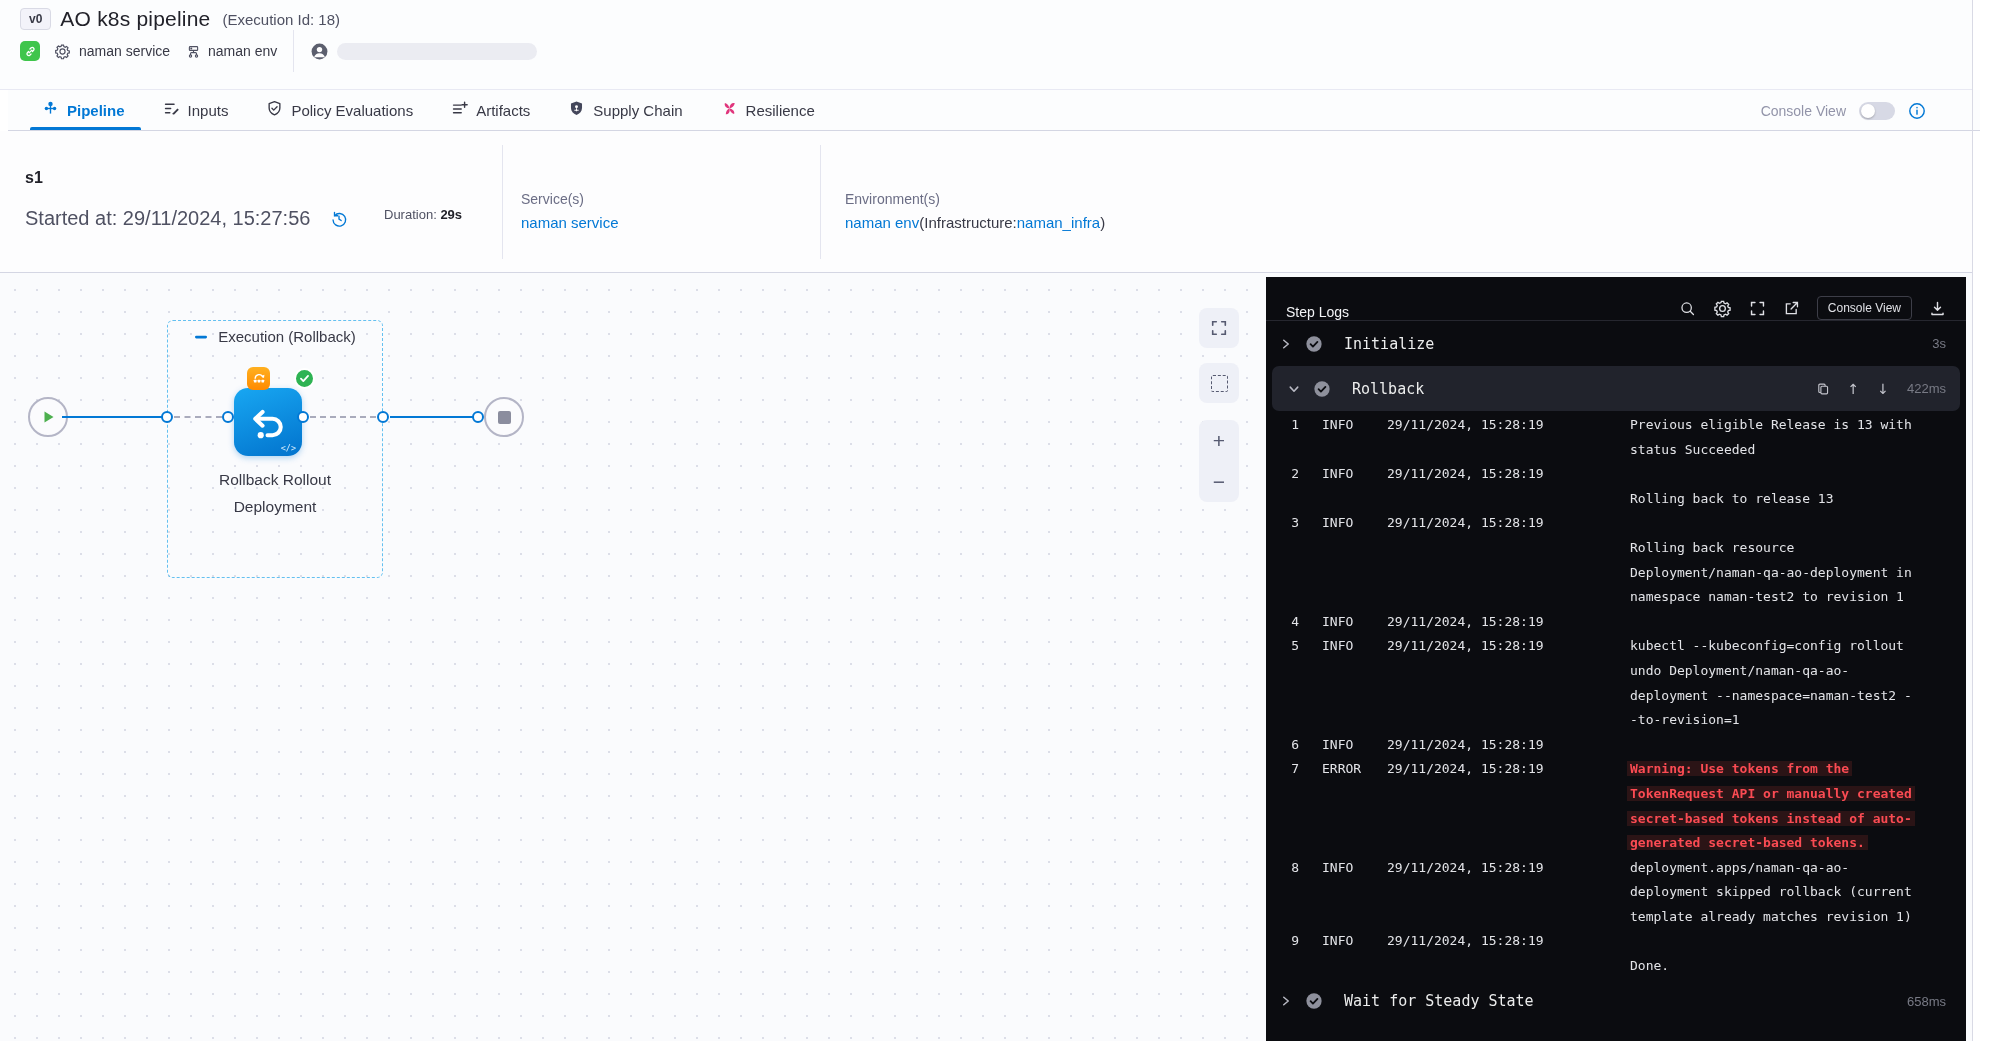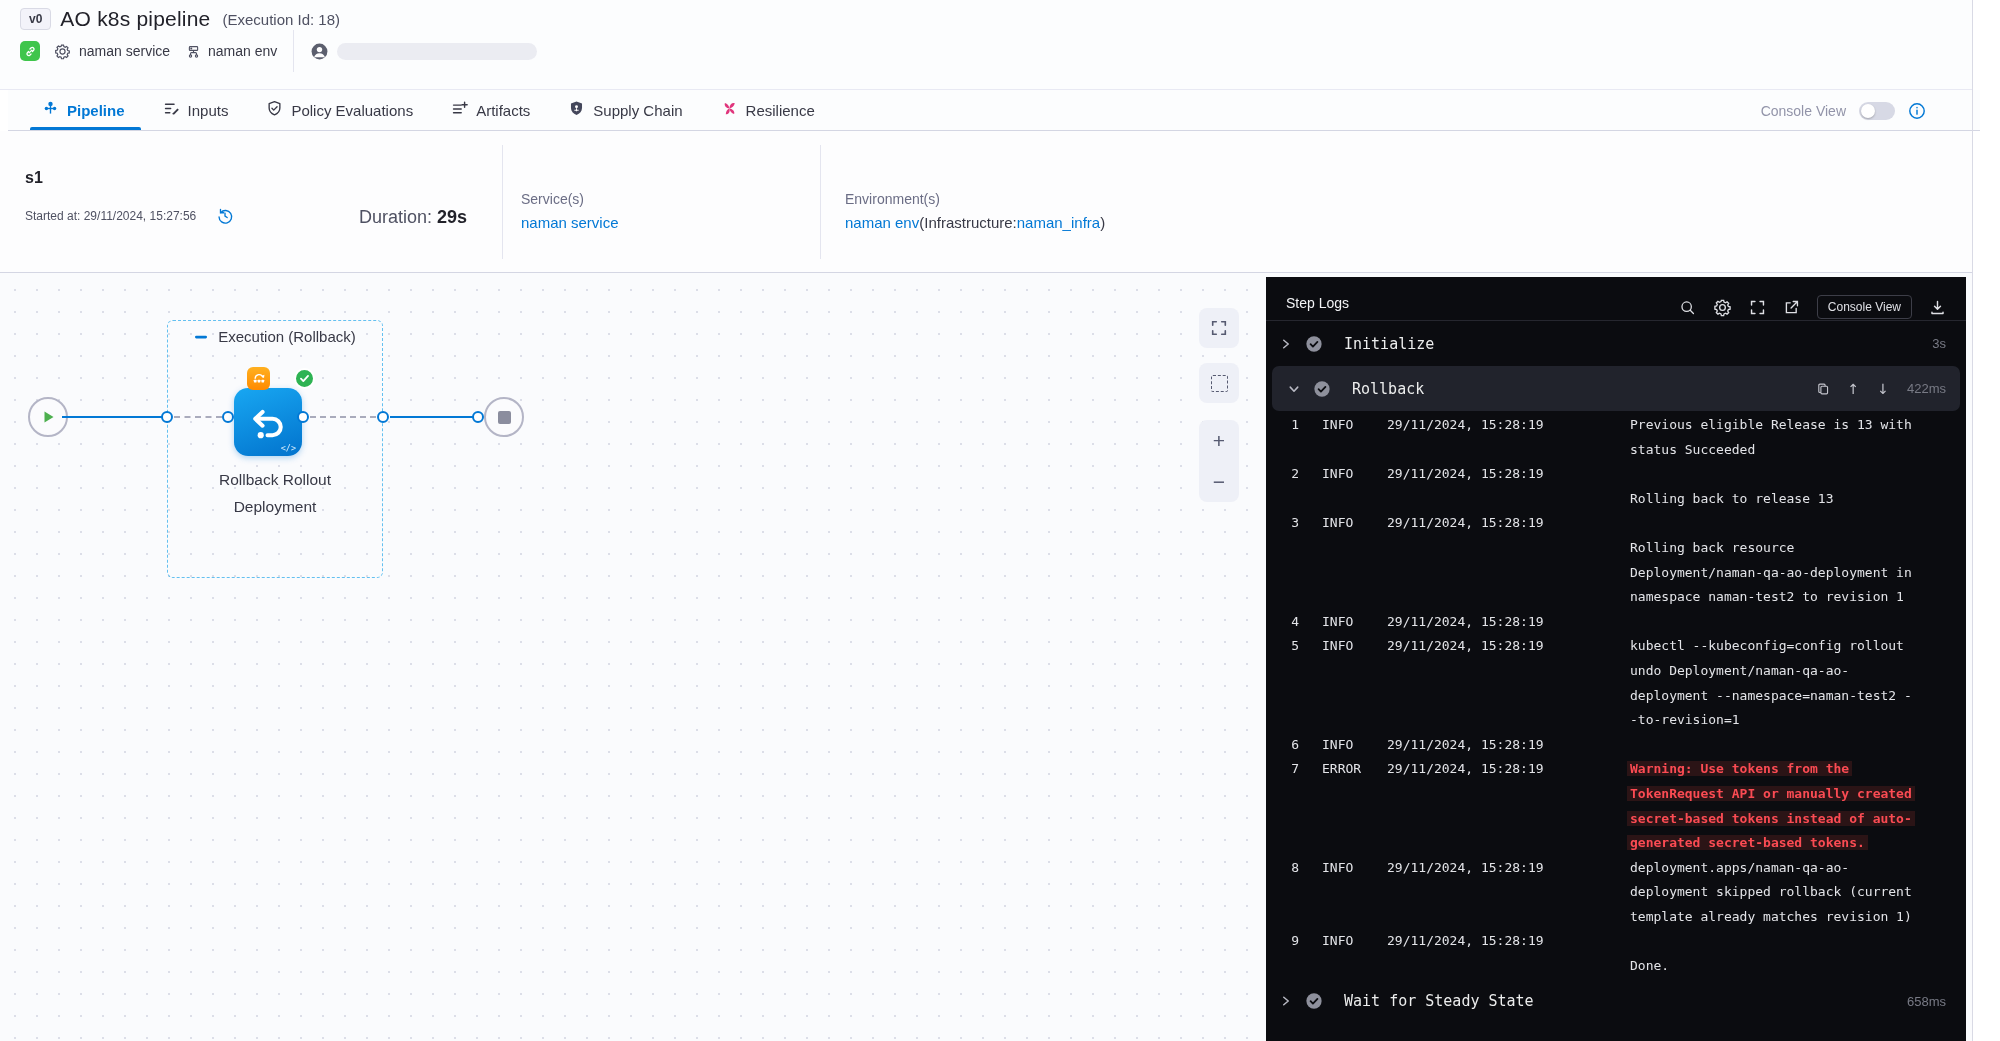--- a/index.html
+++ b/index.html
@@ -30,22 +30,22 @@
   .tab.active { color: #0278d5; font-weight: 600; }
   .tab.active::after { content: ""; position: absolute; left: -12px; right: -16px; bottom: 0; height: 3px; border-radius: 2px 2px 0 0; background: #0278d5; }
   .console-cluster { position: absolute; right: 54px; top: 0; height: 41px; display: flex; align-items: center; gap: 13px; }
   .console-label { font-size: 14px; color: #9294a9; }
   .toggle { width: 36px; height: 18px; border-radius: 9px; background: #d7d9e5; position: relative; }
   .toggle .knob { position: absolute; left: 2px; top: 2px; width: 14px; height: 14px; border-radius: 50%; background: #ffffff; box-shadow: 0 1px 2px rgba(0,0,0,.25); }
 
   
   .stagebar { position: absolute; left: 0; top: 131px; width: 1972px; height: 142px; background: #fdfdfe; border-bottom: 1px solid #d4d6e3; }
   .stage-name { position: absolute; left: 25px; top: 38px; font-size: 16px; font-weight: 700; color: #22222a; }
-  .started { position: absolute; left: 25px; top: 76px; font-size: 12px; color: #4f5162; display: flex; align-items: center; gap: 20px; }
-  .duration { position: absolute; left: 359px; top: 76px; font-size: 18px; color: #4f5162; }
+  .started { position: absolute; left: 25px; top: 76px; font-size: 20px; color: #4f5162; display: flex; align-items: center; gap: 20px; }
+  .duration { position: absolute; left: 384px; top: 76px; font-size: 13px; color: #4f5162; }
   .duration b { color: #22222a; }
   .stage-vdiv { position: absolute; top: 14px; width: 1px; height: 114px; background: #e4e5ef; }
   .info-label { position: absolute; top: 60px; font-size: 14px; color: #6b6d85; }
   .info-value { position: absolute; top: 83px; font-size: 15px; }
   .link { color: #0278d5; cursor: pointer; }
   .dark-part { color: #383946; }
 
   
   .canvas { position: absolute; left: 0; top: 273px; width: 1972px; height: 768px; background-color: #fafbfd;
     background-image: radial-gradient(circle, #dcdee8 1.2px, transparent 1.4px); background-size: 22px 22px; background-position: 4px 6px; }
@@ -64,21 +64,21 @@
   .step-badge-green { position: absolute; left: 294px; top: 95px; width: 21px; height: 21px; border-radius: 50%; background: #2eb353; border: 2px solid #ffffff; display: flex; align-items: center; justify-content: center; }
   .step-label { position: absolute; left: 147px; top: 193px; width: 256px; text-align: center; font-size: 15.5px; color: #383946; line-height: 27px; }
 
   .canvas-btn { position: absolute; width: 40px; height: 40px; border-radius: 8px; background: #eef0f7; display: flex; align-items: center; justify-content: center; cursor: pointer; color: #565a71; }
   .zoom-panel { position: absolute; left: 1199px; top: 147px; width: 40px; height: 82px; border-radius: 8px; background: #eef0f7; display: flex; flex-direction: column; align-items: center; justify-content: space-around; color: #565a71; }
   .zoom-glyph { font-size: 21px; line-height: 20px; cursor: pointer; width: 100%; text-align: center; }
   .select-glyph { width: 17px; height: 17px; border: 1.6px dashed #565a71; border-radius: 2px; }
 
   
   .logpanel { position: absolute; left: 1266px; top: 277px; width: 700px; height: 764px; background: #0b0c10; display: flex; flex-direction: column; }
-  .logpanel-header { height: 44px; flex: none; display: flex; align-items: flex-start; padding: 18px 20px; border-bottom: 1px solid #26272f; }
+  .logpanel-header { height: 44px; flex: none; display: flex; align-items: flex-end; padding: 0 20px; border-bottom: 1px solid #26272f; }
   .logpanel-title { font-size: 14px; color: #f3f4f6; }
   .logpanel-icons { margin-left: auto; display: flex; align-items: center; gap: 17px; }
   .panel-icon { cursor: pointer; display: flex; align-items: center; }
   .console-view-btn { border: 1px solid #3d3e48; border-radius: 4px; color: #dfe0e5; font-size: 12px; padding: 4px 10px; cursor: pointer; }
   .section-row { height: 45px; flex: none; display: flex; align-items: center; padding: 0 20px 0 14px; cursor: pointer; }
   .section-row.selected { background: #21232c; border-radius: 7px; margin: 0 6px; padding: 0 14px 0 16px; }
   .chev { width: 12px; display: flex; }
   .section-check { margin-left: 13px; display: flex; }
   .section-title { margin-left: 21px; font-family: "DejaVu Sans Mono", monospace; font-size: 15px; color: #eceded; }
   .section-right { margin-left: auto; display: flex; align-items: center; gap: 18px; }

